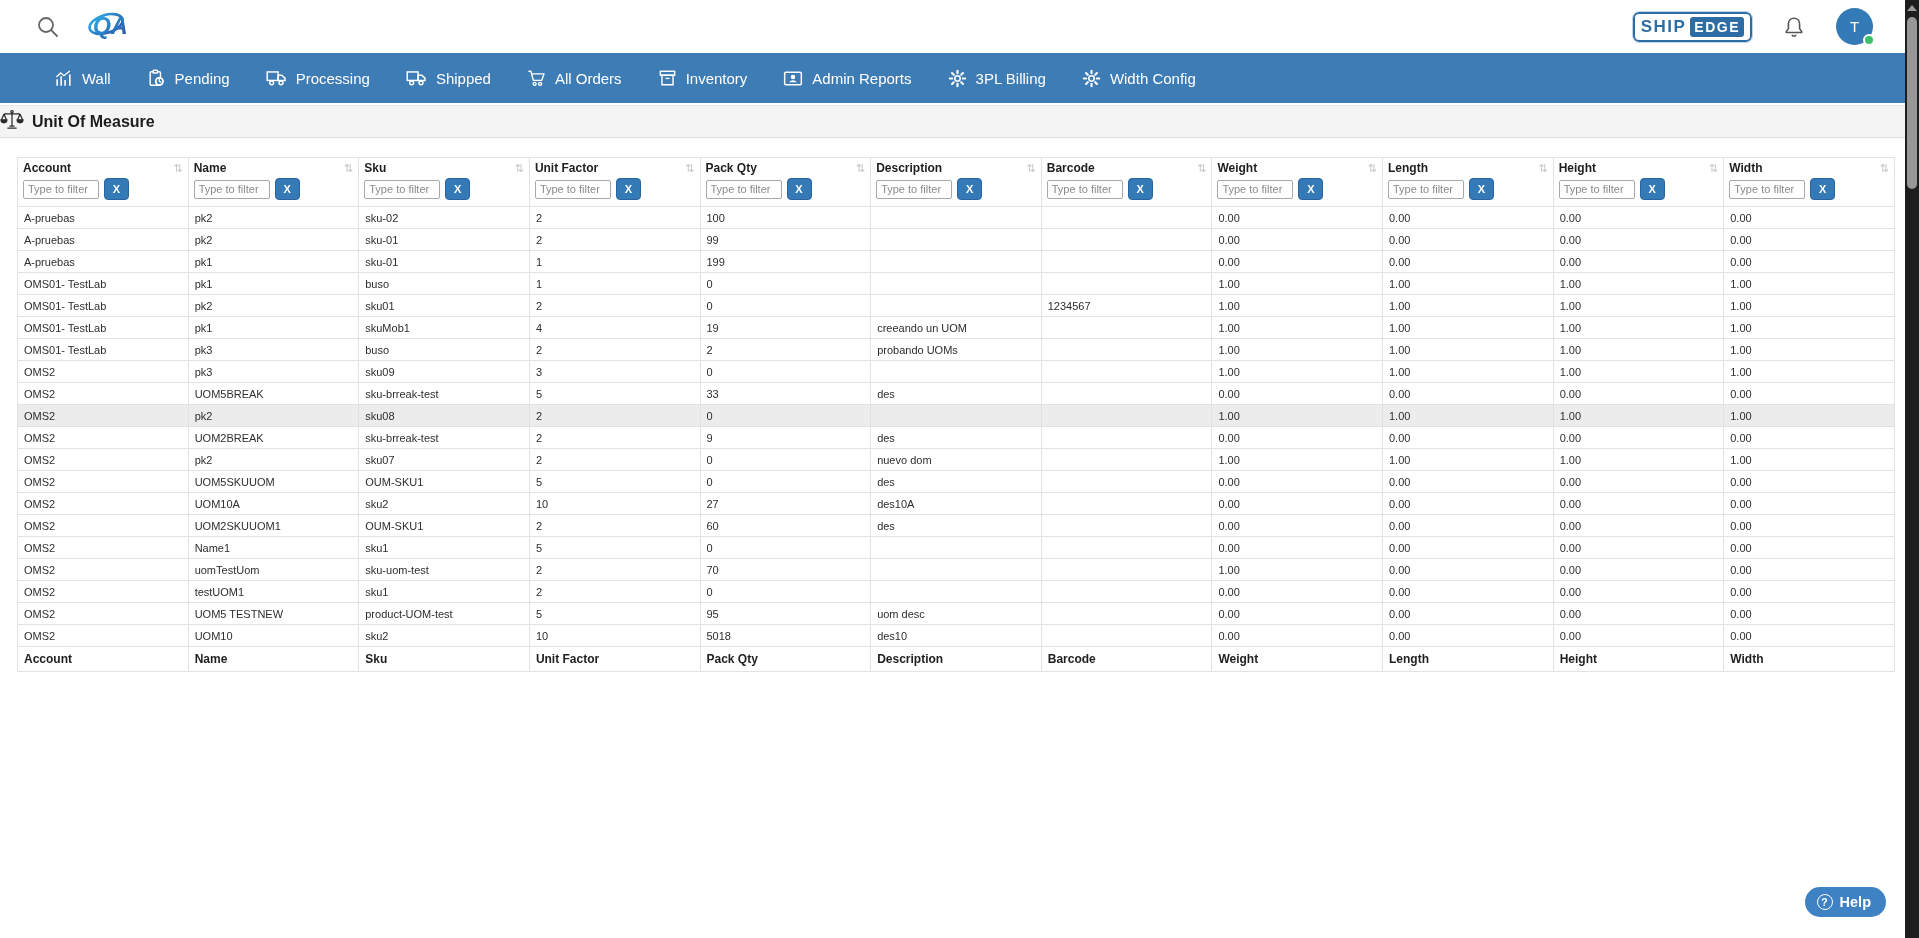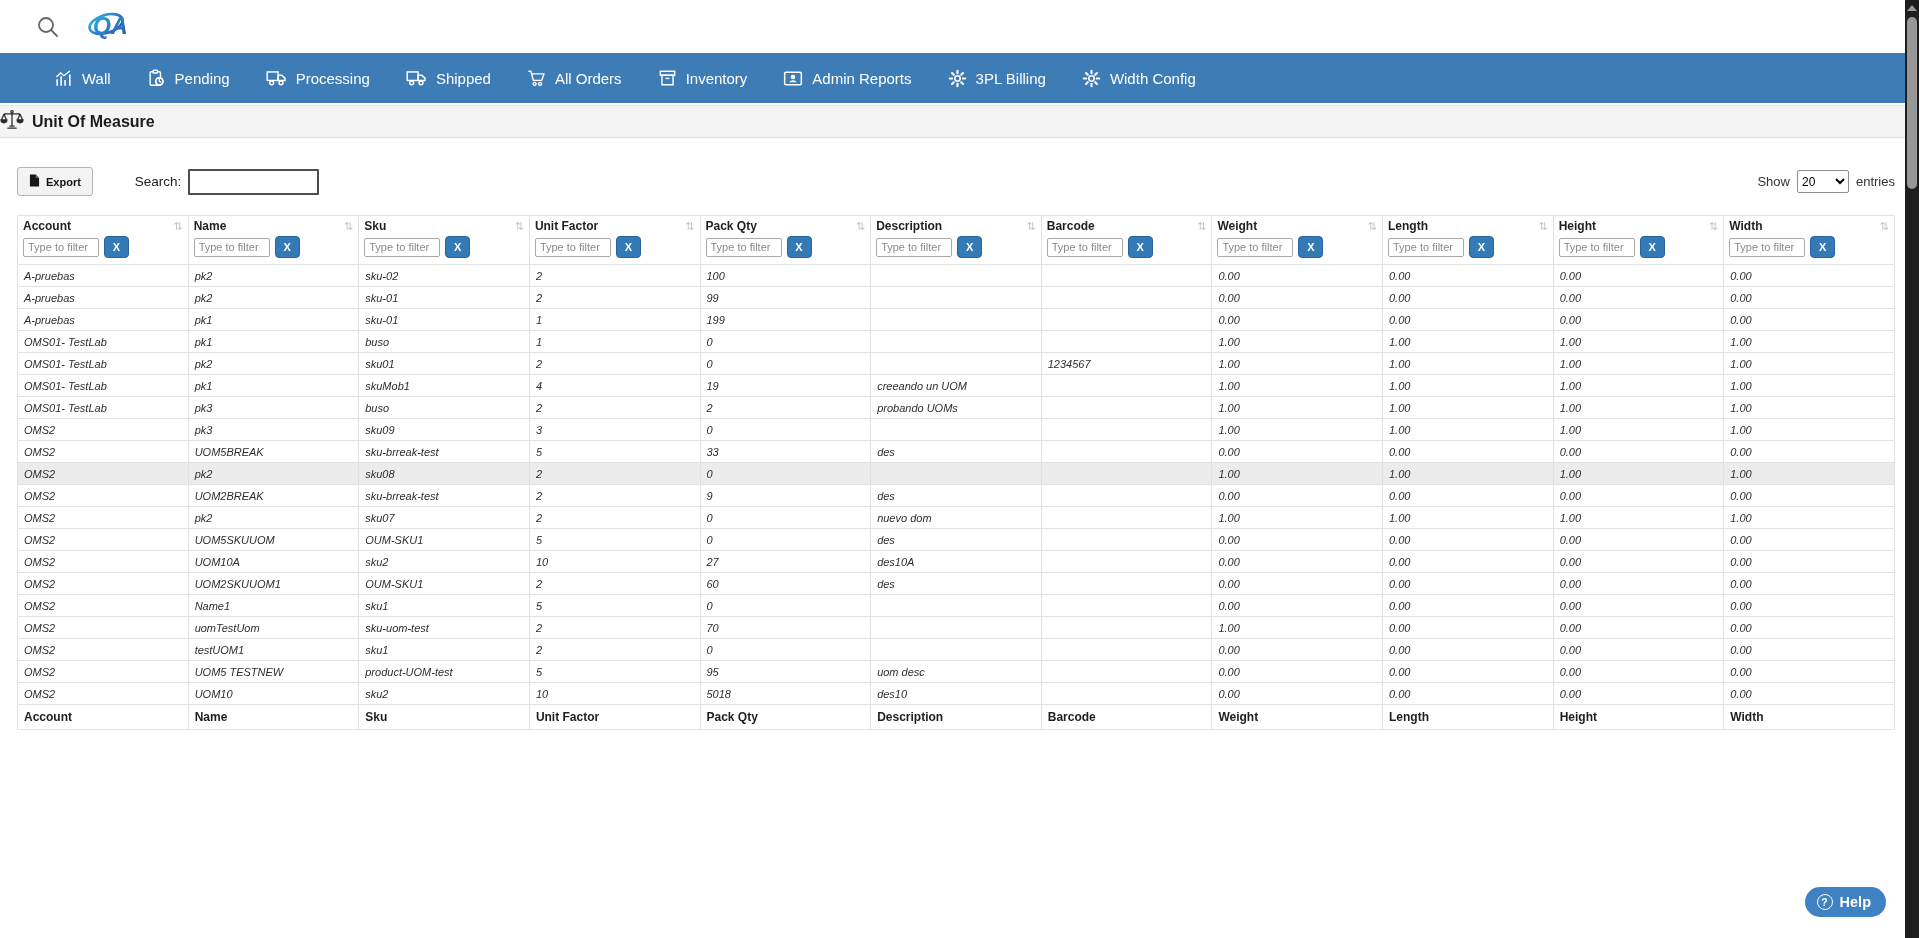--- a/index.html
+++ b/index.html
@@ -41,21 +41,21 @@
   table.uom { width:100%; border-collapse:collapse; table-layout:fixed; margin-top:19px; }
   table.uom th, table.uom td { border:1px solid #e2e2e2; }
   thead th { padding:3px 5px 6px 5px; vertical-align:top; text-align:left; border-color:#d8d8d8; cursor:pointer; }
   .col-label { display:flex; justify-content:space-between; align-items:center; font-size:12px; font-weight:bold; color:#1f1f1f; }
   .sort-icon { color:#c6c6c6; font-size:11px; font-weight:normal; }
   .filter-wrap { display:flex; align-items:center; gap:5px; margin-top:3px; }
   .filter-input { width:76px; height:19px; border:1px solid #a9a9a9; border-radius:2px; font-size:11px; padding:0 4px; color:#555; font-family:inherit; }
   .filter-input::placeholder { color:#8a8a8a; }
   .filter-clear { width:25px; height:22px; background:var(--button-blue,#337ab7); border:1px solid #2a649f; border-radius:4px; color:#fff; font-weight:bold; font-size:11px; display:flex; align-items:center; justify-content:center; cursor:pointer; font-family:inherit; }
   tbody td { font-size:11px; color:#2e2e2e; padding:4px 6px; height:22px; white-space:nowrap; overflow:hidden; background:#fff; }
-  tbody tr { cursor:pointer;font-style:italic; }
+  tbody tr { cursor:pointer; }
   tbody tr.highlighted td { background:var(--highlight-row,#ececec); }
   tfoot th { font-size:12px; font-weight:bold; color:#1f1f1f; text-align:left; padding:5px 6px; border-color:#d8d8d8; }
 
   .summary { margin-top:16px; font-size:12.5px; color:#333; }
   .pagination { text-align:right; margin-top:7px; padding-right:9px; font-size:12.5px; }
   .pagination span { color:var(--link-blue,#4a6e9e); cursor:pointer; }
 
   
   .help-btn { position:absolute; right:33px; bottom:21px; background:#3e82c4; color:#fff; border-radius:18px; padding:7px 15px 7px 12px; display:flex; align-items:center; gap:7px; font-size:14.5px; font-weight:bold; cursor:pointer; }
   .q-circle { width:16px; height:16px; border:1.5px solid #fff; border-radius:50%; font-size:10.5px; font-weight:bold; display:flex; align-items:center; justify-content:center; }
@@ -84,20 +84,36 @@
           </linearGradient>
         <linearGradient id="ag" x1="0" y1="0" x2="1" y2="1">
             <stop offset="0" stop-color="#c13a92"></stop>
             <stop offset="1" stop-color="#552c85"></stop>
           </linearGradient>
       </defs>
       <ellipse cx="22" cy="18" rx="17" ry="9" fill="none" stroke="url(#qg)" stroke-width="2.6" transform="rotate(-17 22 18)"></ellipse>
       <text x="9" y="28" font-size="23" font-weight="bold" font-style="italic" fill="url(#qg)" font-family="Liberation Sans, sans-serif">QA</text>
     </svg>
   </span>
+  <div class="topbar-right">
+    <div class="shipedge">
+      <span class="ship">SHIP</span>
+      <span class="edge">EDGE</span>
+    </div>
+    <span class="bell">
+      <svg viewBox="0 0 24 24" width="24" height="26" fill="none" stroke="#555" stroke-width="1.6" stroke-linejoin="round">
+        <path d="M12 3.2c-3.4 0-5.6 2.6-5.6 5.8v4.6L4.3 16.6v0.9h15.4v-0.9l-2.1-3V9c0-3.2-2.2-5.8-5.6-5.8z"></path>
+        <path d="M10 19.7a2.1 2.1 0 0 0 4 0"></path>
+      </svg>
+    </span>
+    <div class="avatar">
+      <span>T</span>
+      <span class="status-dot"></span>
+    </div>
+  </div>
 </header>
 
 <nav class="navbar">
   <a class="nav-item">
     <span class="nav-icon">
       <svg viewBox="0 0 24 24" width="19" height="19" fill="none" stroke="currentColor" stroke-width="2">
         <path d="M4 21v-8M9 21V9M14 21v-7M20 21V7"></path>
           <path d="M3 10l5.5-5 4 3.5L20 2.5" stroke-width="1.6"></path>
       </svg>
     </span>
@@ -201,40 +217,20 @@
         <path d="M1 12.8a3.5 3.5 0 0 0 7 0z" fill="#2b2b2b"></path>
       <path d="M23.5 5.8l-2.9 6.8M23.5 5.8l2.9 6.8"></path>
         <path d="M20 12.8a3.5 3.5 0 0 0 7 0z" fill="#2b2b2b"></path>
       <path d="M8.5 22.5h11M11 20.3h6"></path>
     </svg>
   </span>
   <h1>Unit Of Measure</h1>
 </div>
 
 <div class="content">
-  <div class="toolbar">
-    <button class="export-btn">
-      <span>
-        <svg viewBox="0 0 12 14" width="11" height="13">
-            <path d="M1 .5h6.3L11 4.2v9.3H1z" fill="#161616"></path>
-            <path d="M7.3 .5v3.7H11z" fill="#6d6d6d"></path>
-          </svg>
-      </span>
-      <span>Export</span>
-    </button>
-    <label class="search-label">Search:</label>
-    <input class="search-input" type="text" value="" style="">
-    <div class="show-entries">
-      <span>Show</span>
-      <select>
-        <option>20</option>
-      </select>
-      <span>entries</span>
-    </div>
-  </div>
 
   <table class="uom">
     <thead>
         <tr>
           <th>
             <div class="col-label">
               <span>Account</span>
               <span class="sort-icon">⇅</span>
             </div>
             <div class="filter-wrap">

